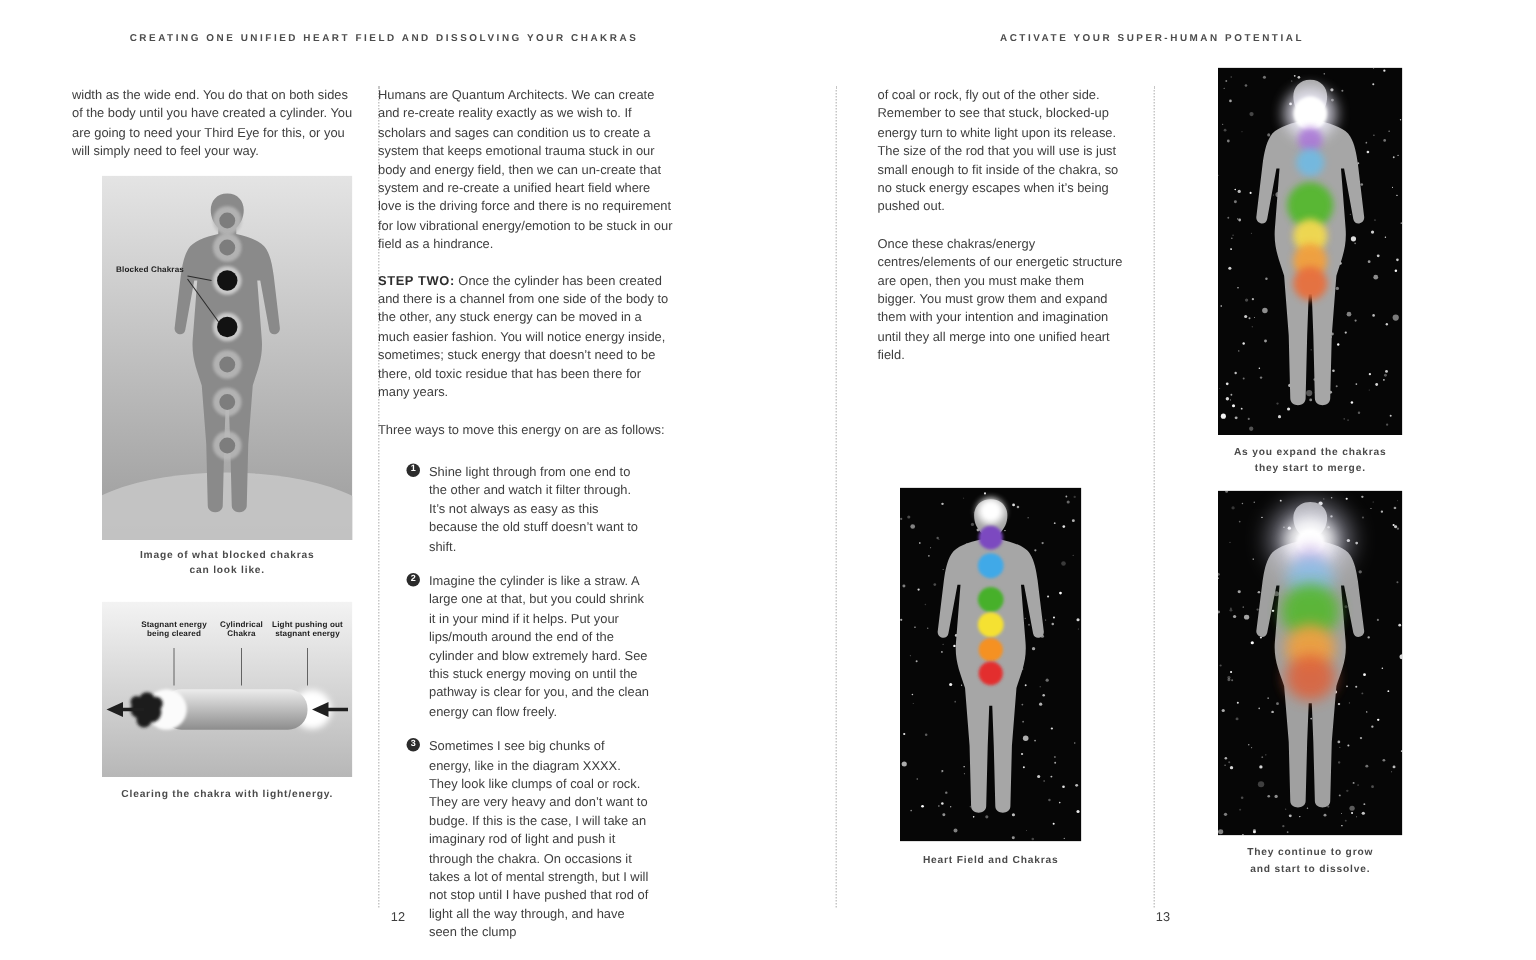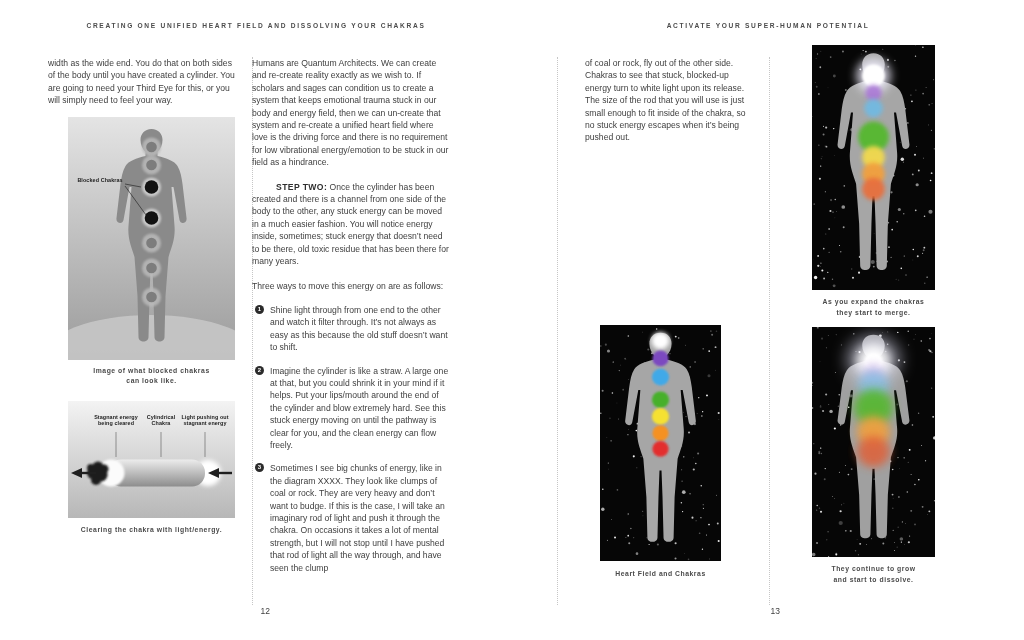--- a/index.html
+++ b/index.html
@@ -1,27 +1,27 @@
 <!DOCTYPE html>
 <html><head>
 <meta charset="utf-8">
 <style>
   html,body{margin:0;padding:0;}
   body{width:1024px;height:640px;background:#ffffff;font-family:"Liberation Sans",sans-serif;color:#404040;overflow:hidden;}
   .canvas{position:relative;width:944px;height:640px;background:#ffffff;}
   .running-header{position:absolute;top:22px;font-size:6.6px;font-weight:bold;letter-spacing:1.7px;color:#4c4c4c;text-align:center;}
   .col{position:absolute;top:57px;}
   .body-text{margin:0 0 12px 0;font-size:8.6px;line-height:12.4px;color:#3e3e3e;}
-  .step-label{font-weight:bold;letter-spacing:0.4px;color:#2e2e2e;margin-left:24px;}
+  .step-label{font-weight:bold;letter-spacing:0.4px;color:#2e2e2e;}
   .divider{position:absolute;top:57px;height:548px;width:0;border-left:1px dotted #c6c6c6;}
   .fig{position:relative;overflow:hidden;}
   .fig svg{display:block;width:100%;height:100%;}
   .caption{font-size:6.8px;font-weight:bold;letter-spacing:0.55px;line-height:1.55;color:#4a4a4a;text-align:center;}
   .fig-label{position:absolute;font-size:5.4px;font-weight:bold;line-height:1.25;color:#1c1c1c;text-align:center;letter-spacing:0.1px;}
-  .olist{margin:0;padding:0;list-style:none;}
+  .olist{margin:16px;padding:0;list-style:none;}
   .olist li{display:flex;gap:6px;margin-bottom:11px;padding-left:3px;}
   .num-badge{flex:0 0 auto;width:9px;height:9px;border-radius:50%;background:#2b2b2b;color:#ffffff;font-size:6px;line-height:9px;text-align:center;font-weight:bold;margin-top:1px;}
   .li-text{font-size:8.6px;line-height:12.4px;color:#3e3e3e;}
   .page-num{position:absolute;top:606px;font-size:8.5px;color:#3e3e3e;text-align:center;width:30px;}
   .r-caption{position:absolute;font-size:6.8px;font-weight:bold;letter-spacing:0.55px;line-height:1.55;color:#4a4a4a;text-align:center;}
 </style>
 </head>
 <body>
 
 <div class="canvas">
@@ -166,21 +166,22 @@
         <span class="li-text">Imagine the cylinder is like a straw. A large one at that, but you could shrink it in your mind if it helps. Put your lips/mouth around the end of the cylinder and blow extremely hard. See this stuck energy moving on until the pathway is clear for you, and the clean energy can flow freely.</span>
       </li>
       <li>
         <span class="num-badge">3</span>
         <span class="li-text">Sometimes I see big chunks of energy, like in the diagram XXXX. They look like clumps of coal or rock. They are very heavy and don’t want to budge. If this is the case, I will take an imaginary rod of light and push it through the chakra. On occasions it takes a lot of mental strength, but I will not stop until I have pushed that rod of light all the way through, and have seen the clump</span>
       </li>
     </ol>
   </div>
 
   <div class="col" style="left:585px;width:165px;">
-    <p class="body-text">of coal or rock, fly out of the other side. Chakras to see that stuck, blocked-up energy turn to white light upon its release. The size of the rod that you will use is just small enough to fit inside of the chakra, so no stuck energy escapes when it’s being pushed out.</p>
+    <p class="body-text">of coal or rock, fly out of the other side. Remember to see that stuck, blocked-up energy turn to white light upon its release. The size of the rod that you will use is just small enough to fit inside of the chakra, so no stuck energy escapes when it’s being pushed out.</p>
+    <p class="body-text" style="margin-bottom:0;">Once these chakras/energy centres/elements of our energetic structure are open, then you must make them bigger. You must grow them and expand them with your intention and imagination until they all merge into one unified heart field.</p>
   </div>
 
   <div class="fig" style="position:absolute;left:812px;top:45px;width:123px;height:245px;">
     <svg id="svg-merge" viewBox="0 0 120 240" preserveAspectRatio="none">
         <defs>
           <filter id="svg-merge-f1" x="-120%" y="-120%" width="340%" height="340%">
             <feGaussianBlur stdDeviation="1.1"></feGaussianBlur>
           </filter>
           <filter id="svg-merge-f2" x="-120%" y="-120%" width="340%" height="340%">
             <feGaussianBlur stdDeviation="2.3"></feGaussianBlur>

